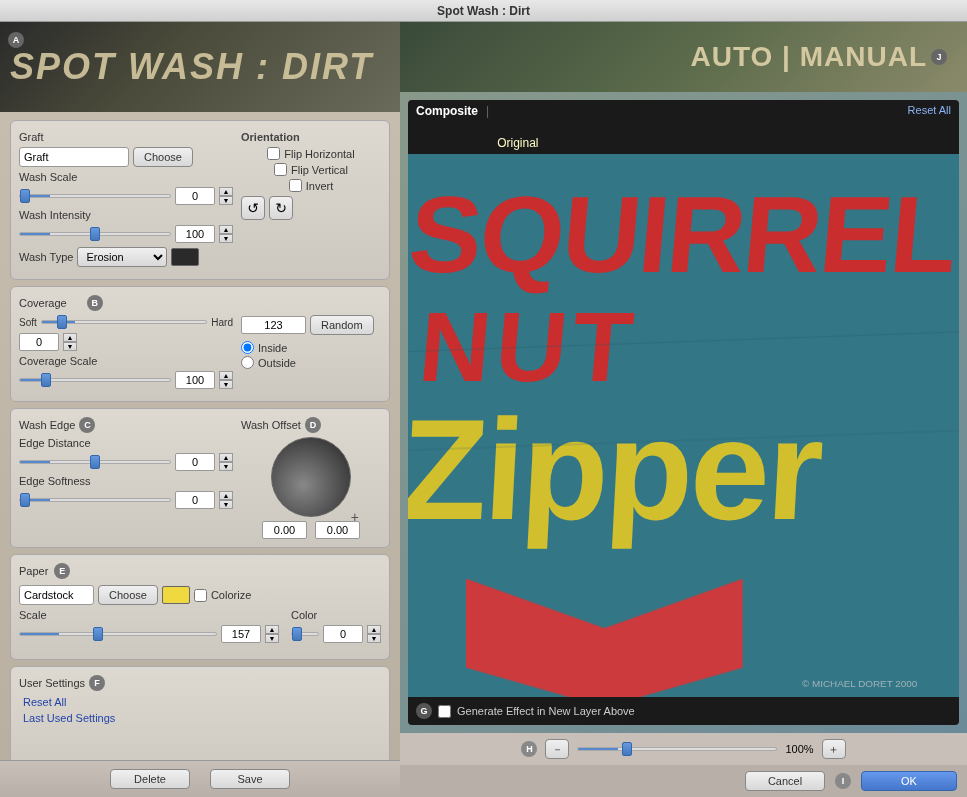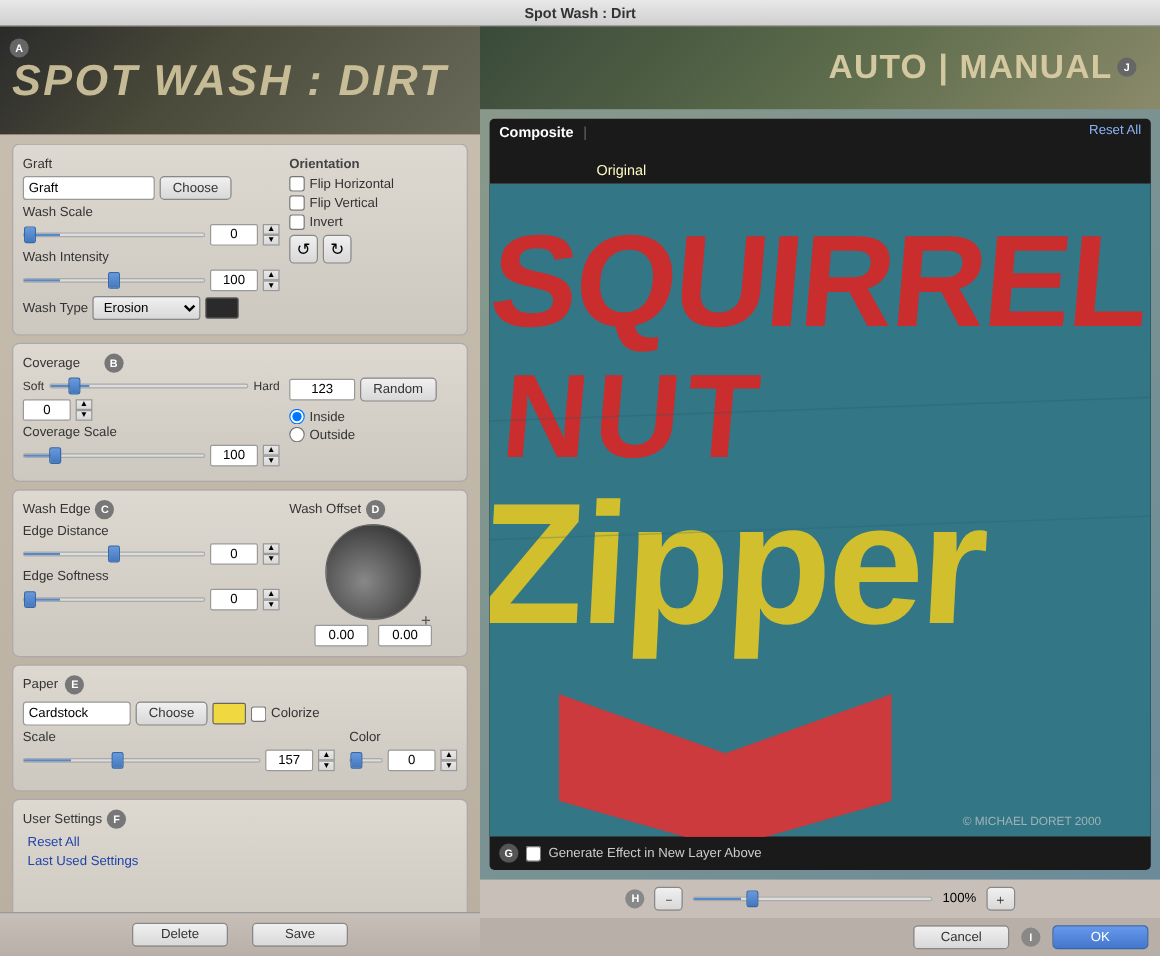--- a/index.html
+++ b/index.html
@@ -99,21 +99,21 @@
       height: 18px;
       border: 1px solid #999;
       background: white;
       border-radius: 2px;
       text-align: center;
       font-size: 11px;
       padding: 0 2px;
     }
 
     .num-input-wide {
-      width: 55px;
+      width: 65px;
       height: 18px;
       border: 1px solid #999;
       background: white;
       border-radius: 2px;
       text-align: center;
       font-size: 11px;
     }
 
     
     .stepper {
@@ -193,20 +193,21 @@
       border-radius: 3px;
       padding: 0 4px;
       font-size: 11px;
     }
 
     .checkbox-row {
       display: flex;
       align-items: center;
       gap: 4px;
       margin-bottom: 3px;
+      justify-content: center;
     }
 
     .rotate-btn {
       width: 24px;
       height: 24px;
       border: 1px solid #888;
       background: linear-gradient(to bottom, #f0f0f0, #d8d8d8);
       border-radius: 4px;
       cursor: pointer;
       display: flex;
@@ -661,21 +662,21 @@
           </div>
         </div>
       </div>
 
       <div class="section-panel">
         <div style="display:flex;align-items:center;gap:6px;margin-bottom:6px;">
           <span class="label">Paper</span>
           <span class="badge-circle" style="background:#777;font-size:9px;">E</span>
         </div>
         <div class="row">
-          <input type="text" class="text-input" style="width: 90px;" value="Cardstock">
+          <input type="text" class="text-input" style="width: 75px;" value="Cardstock">
           <button class="btn">Choose</button>
           <div class="color-swatch color-swatch-yellow"></div>
           <input type="checkbox" style="">
           <span class="label">Colorize</span>
         </div>
         <div class="row" style="margin-top:4px;">
           <div style="flex:1;">
             <div class="row">
               <span class="label">Scale</span>
             </div>
@@ -787,18 +788,18 @@
       <input type="range" id="zoom-slider" class="slider" min="10" max="400" value="100" style="">
       <span>100%</span>
       <button class="btn" style="width:24px;height:20px;padding:0;">
         <span>＋</span>
       </button>
     </div>
 
     <div id="ok-cancel-row">
       <button class="btn" style="width:80px;">Cancel</button>
       <span class="badge-circle" style="background:#888;font-size:9px;">I</span>
-      <button class="btn btn-blue" style="width:80px;">OK</button>
+      <button class="btn btn-blue" style="width:96px;">OK</button>
     </div>
 
   </div>
 
 </div>
 
 </body></html>

